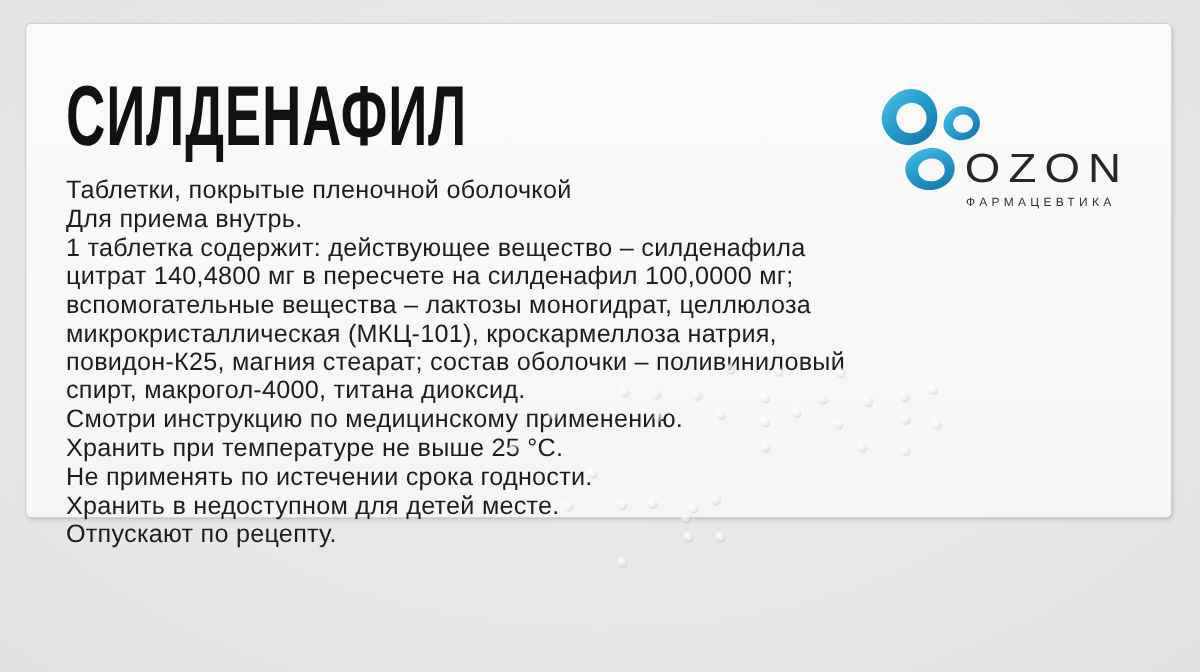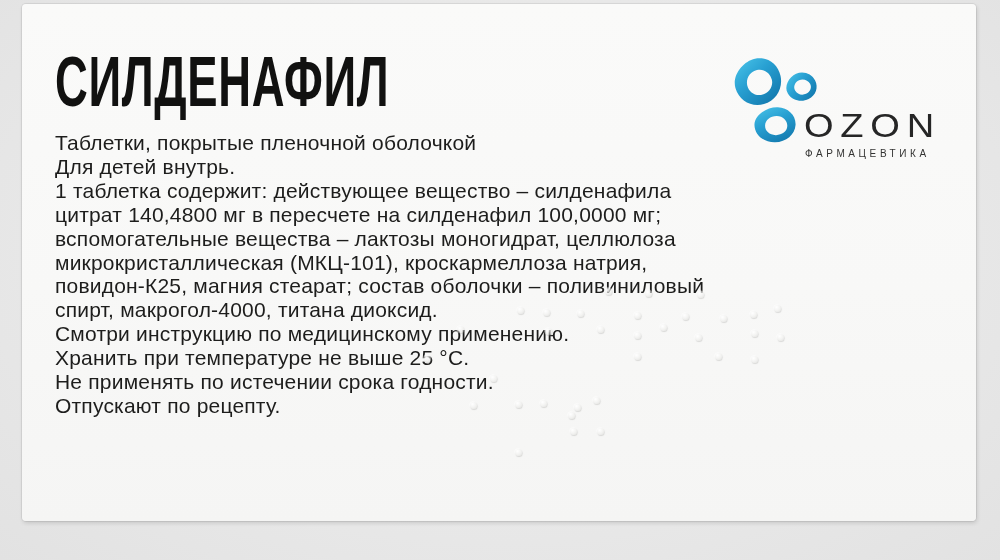--- a/index.html
+++ b/index.html
@@ -10,23 +10,23 @@
   }
   .photo {
     position: relative;
     width: 1000px;
     height: 560px;
     background: radial-gradient(ellipse at 50% 45%, #ececec 0%, #e8e8e8 60%, #e2e2e2 100%);
   }
   .card {
     position: absolute;
     left: 22px;
-    top: 4px;
+    top: 20px;
     width: 954px;
-    height: 517px;
+    height: 411px;
     background: linear-gradient(180deg, #fafaf9 0%, #f8f8f7 55%, #f5f5f4 100%);
     border-radius: 4px;
     box-shadow: 0 0 0 1px rgba(0,0,0,0.06), 1px 2px 4px rgba(0,0,0,0.14);
   }
   .title {
     position: absolute;
     left: 33px;
     top: 42px;
     font-size: 71px;
     line-height: 1;
@@ -115,30 +115,31 @@
 </head>
 <body>
 
 <div class="photo">
   <div class="card">
 
     <div class="title">СИЛДЕНАФИЛ</div>
 
     <div class="body-text">
       <div class="line">Таблетки, покрытые пленочной оболочкой</div>
-      <div class="line">Для детей внутрь.</div>
+      <div class="line">Для приема внутрь.</div>
       <div class="line">1 таблетка содержит: действующее вещество – силденафила</div>
       <div class="line">цитрат 140,4800 мг в пересчете на силденафил 100,0000 мг;</div>
       <div class="line">вспомогательные вещества – лактозы моногидрат, целлюлоза</div>
       <div class="line">микрокристаллическая (МКЦ-101), кроскармеллоза натрия,</div>
       <div class="line">повидон-К25, магния стеарат; состав оболочки – поливиниловый</div>
       <div class="line">спирт, макрогол-4000, титана диоксид.</div>
       <div class="line">Смотри инструкцию по медицинскому применению.</div>
       <div class="line">Хранить при температуре не выше 25 °С.</div>
       <div class="line">Не применять по истечении срока годности.</div>
+      <div class="line">Хранить в недоступном для детей месте.</div>
       <div class="line">Отпускают по рецепту.</div>
     </div>
 
     <div class="logo">
       <svg class="logo-mark" width="96" height="98" viewBox="0 0 96 98" aria-hidden="true">
         <defs>
           <linearGradient id="pebbleGrad" x1="0" y1="0" x2="0.8" y2="1">
             <stop offset="0" stop-color="#4cc6ea"></stop>
             <stop offset="0.45" stop-color="#28a0d2"></stop>
             <stop offset="1" stop-color="#1278ad"></stop>

